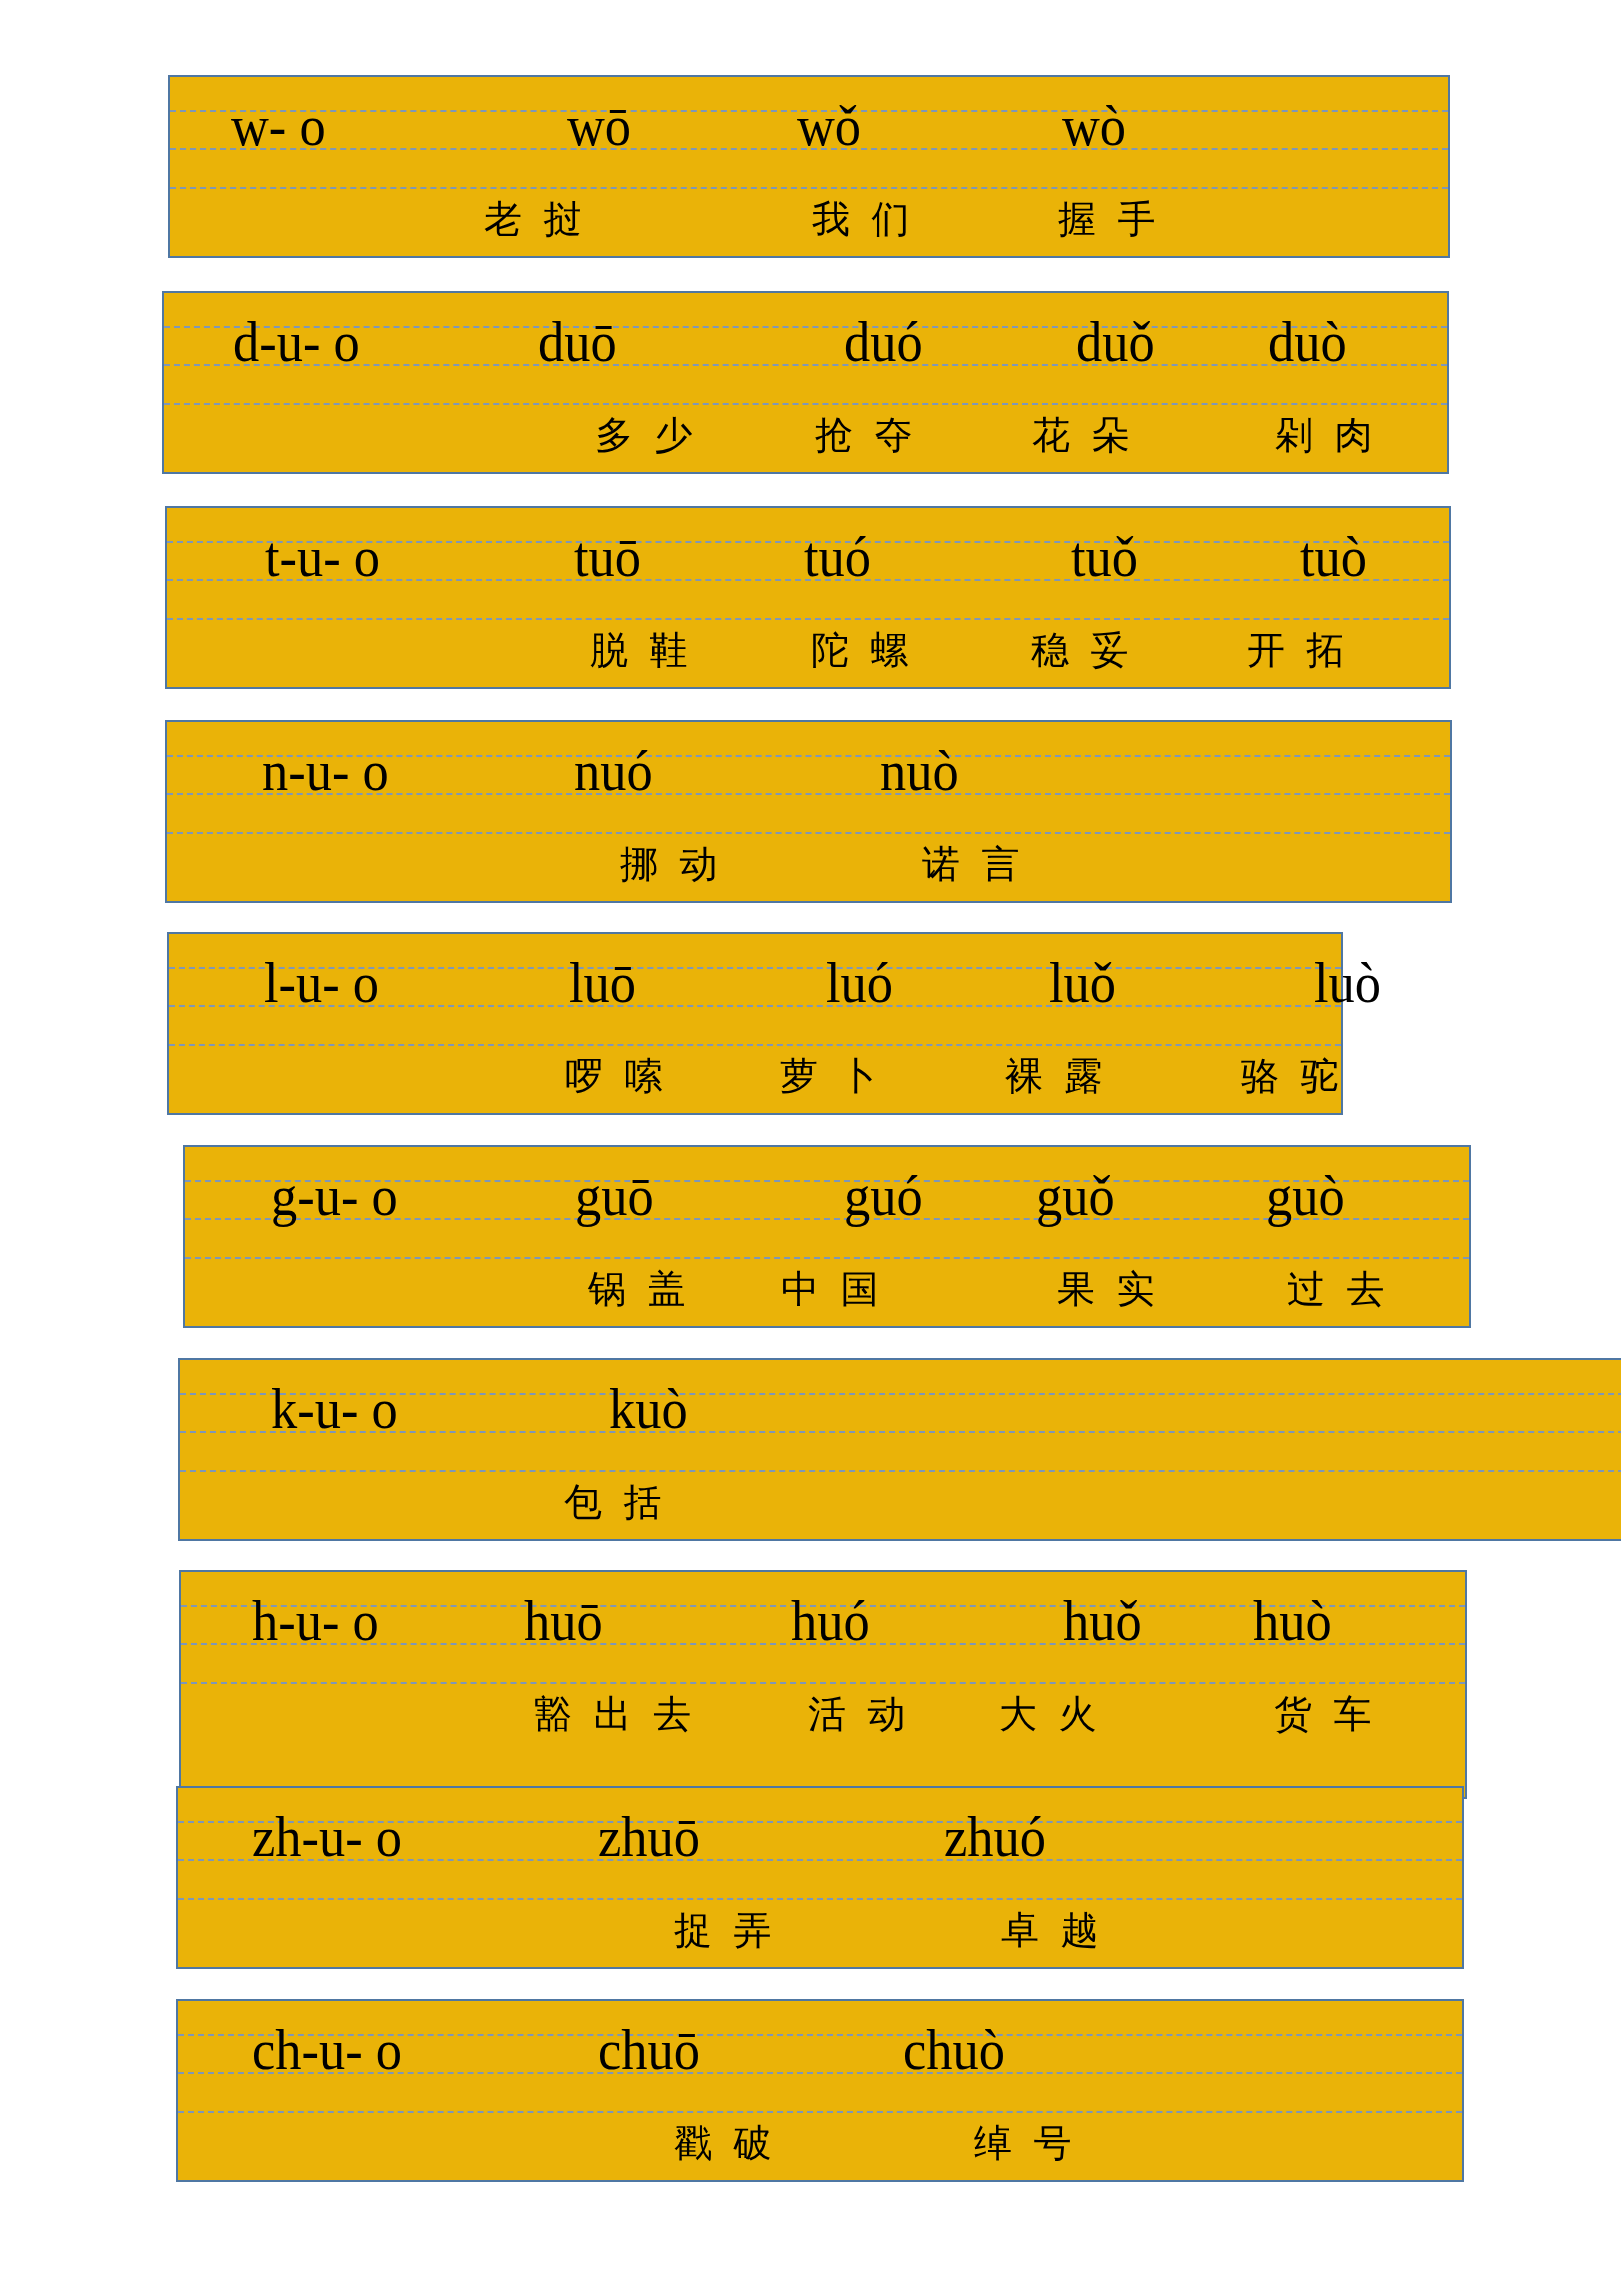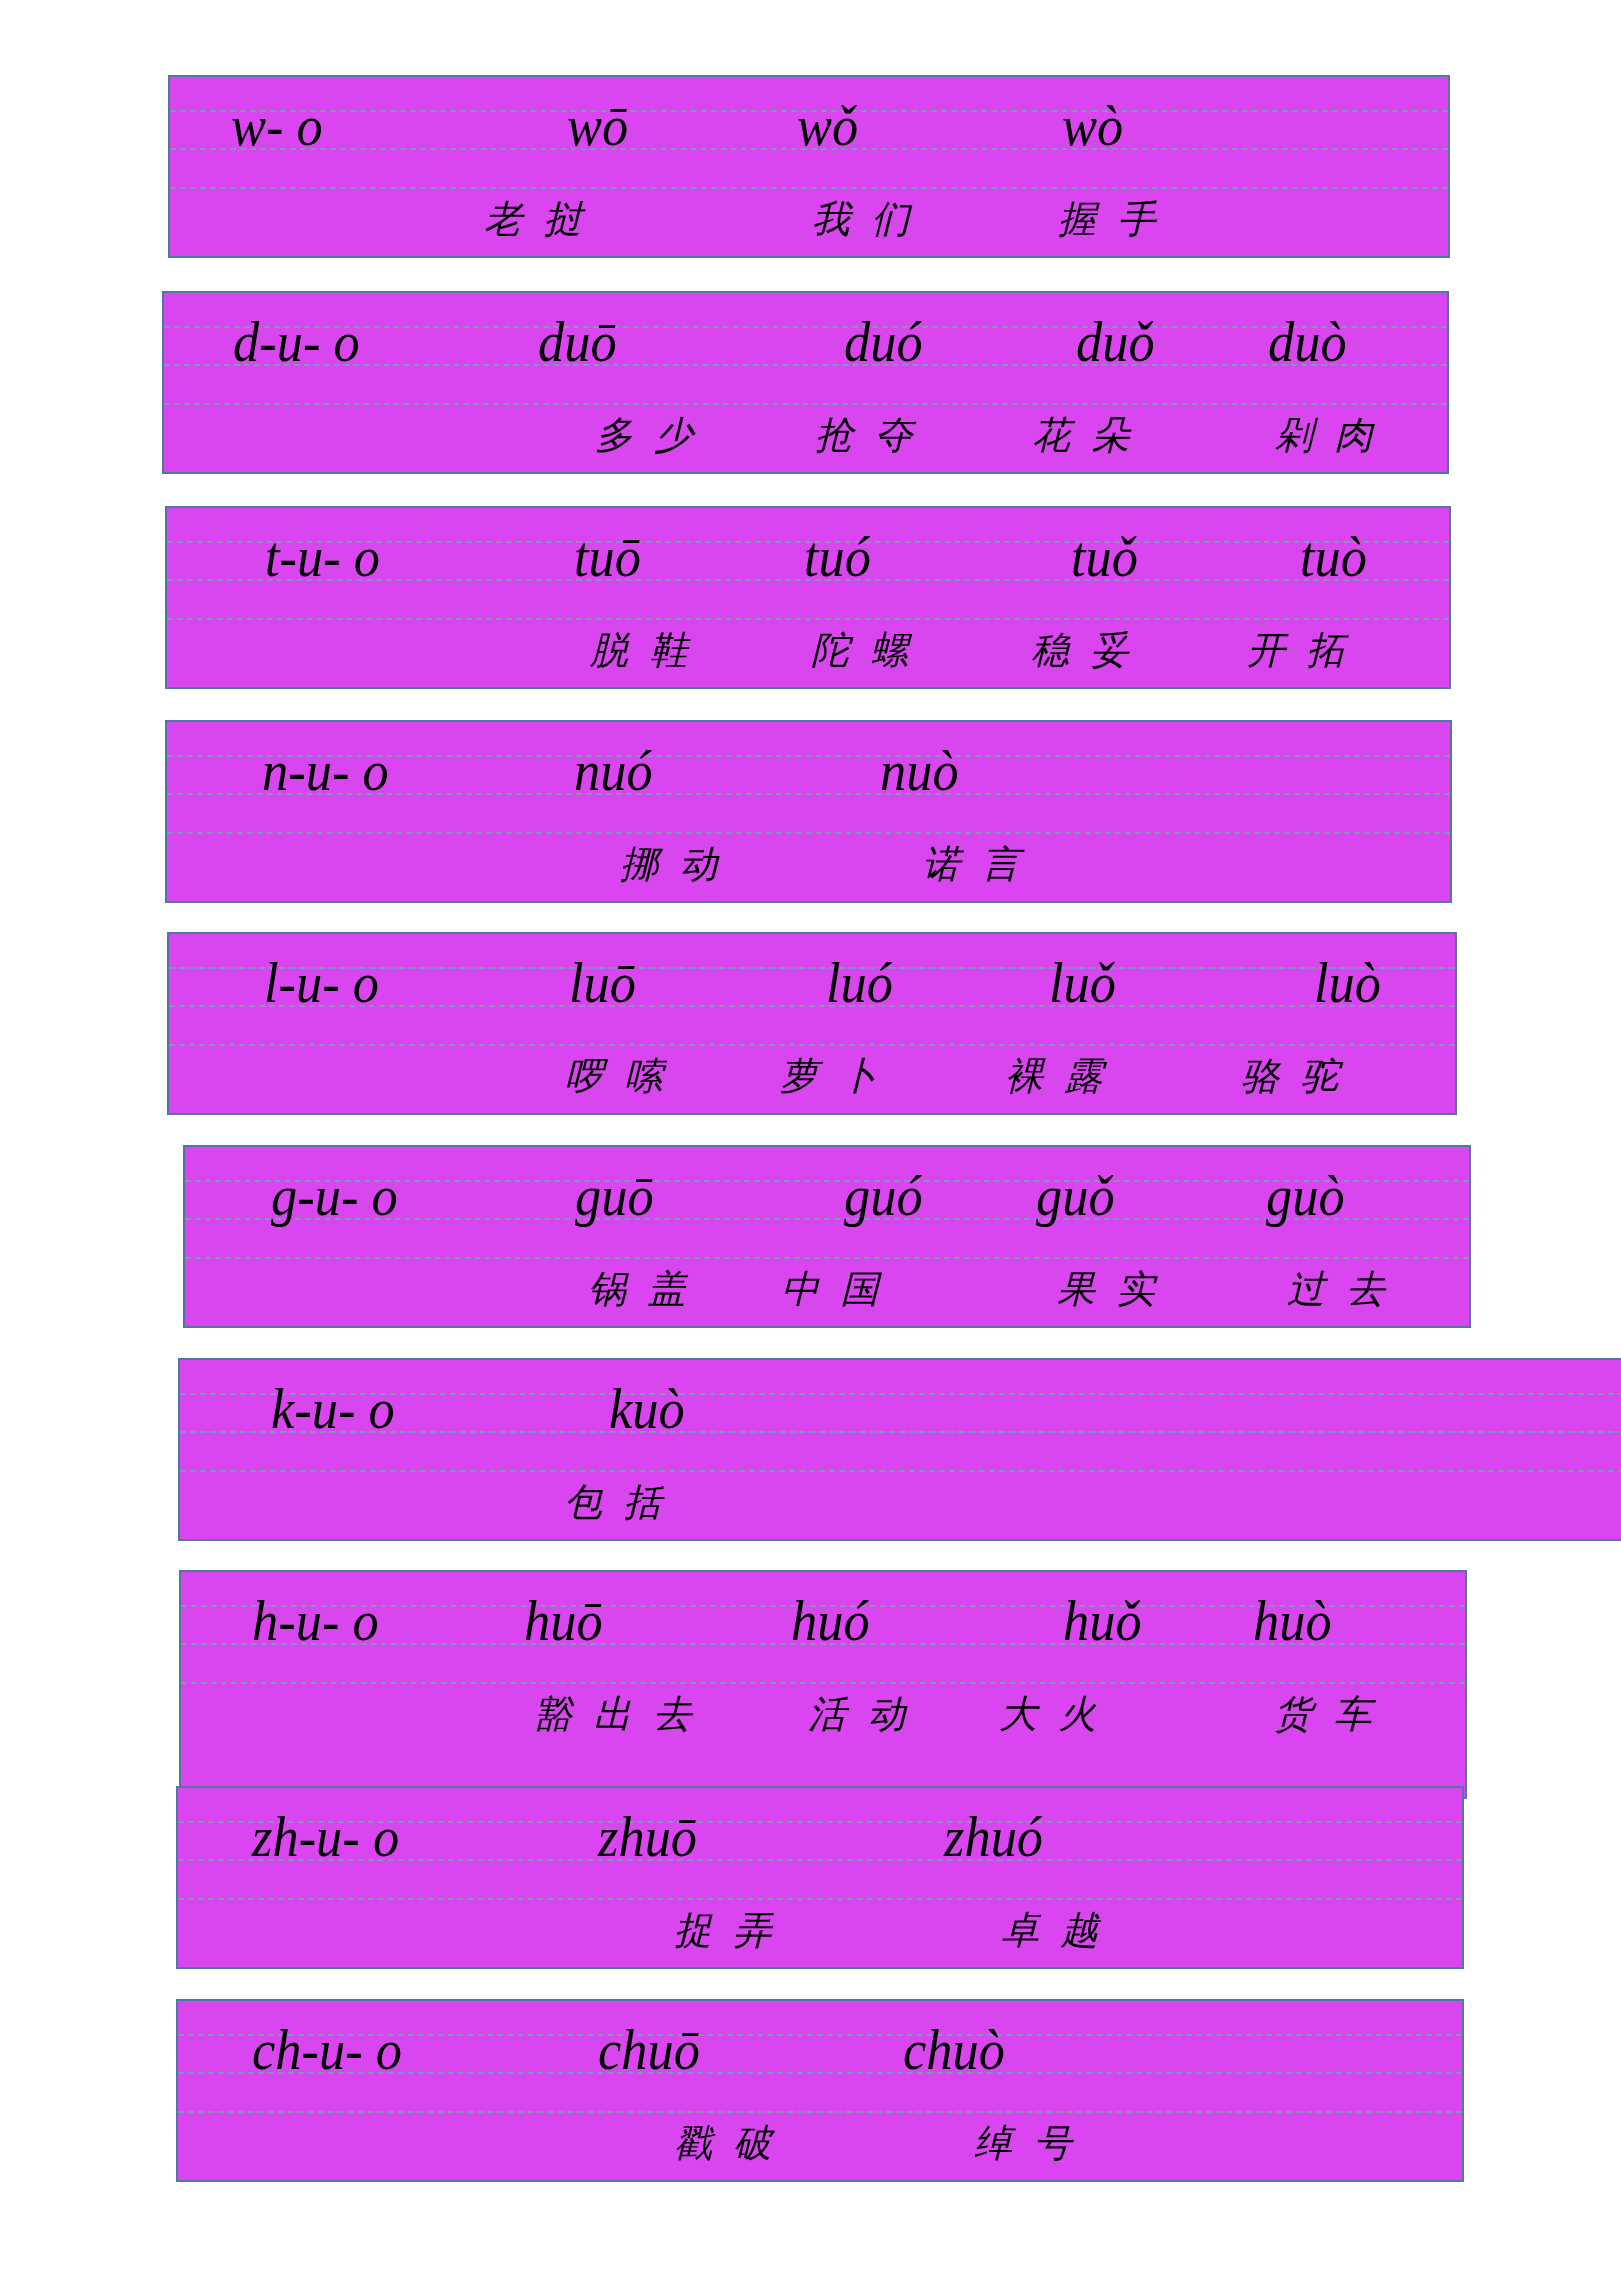--- a/index.html
+++ b/index.html
@@ -1,17 +1,17 @@
 <!DOCTYPE html>
 <html><head>
 <meta charset="utf-8">
 <style>
   html, body { margin:0; padding:0; background:#ffffff; }
   body { width:1621px; height:2293px; position:relative; overflow:hidden; font-family:"DejaVu Serif","Liberation Serif",serif; }
-  .box { position:absolute; border:2.9px solid #4f77a3; box-sizing:border-box; background:#d946ef;font-style:italic; }
+  .box { position:absolute; border:2.9px solid #4f77a3; box-sizing:border-box; background:#eab308; }
   .dash { position:absolute; left:0; right:0; height:0; border-top:2px dashed #7f97b8; }
   .d1 { top:33px; } .d2 { top:71px; } .d3 { top:110px; }
   .py { position:absolute; top:19.6px; font-family:"Liberation Serif","DejaVu Serif",serif; font-size:57px; line-height:1; color:#000; white-space:nowrap; transform:scaleX(0.92); transform-origin:left top; }
   .hz { position:absolute; top:123px; font-family:"DejaVu Sans","Liberation Sans",sans-serif; font-size:38px; line-height:1; color:#000; white-space:nowrap; letter-spacing:21.6px; }
 </style>
 </head>
 <body>
 
 <div id="sheet">
     <div class="box" style="left: 168px; top: 75px; width: 1282px; height: 183px;">
@@ -57,21 +57,21 @@
     <div class="box" style="left: 165px; top: 720px; width: 1287px; height: 183px;">
       <div class="dash d1"></div>
       <div class="dash d2"></div>
       <div class="dash d3"></div>
       <div class="py" style="left: 95px;">n-u- o</div>
       <div class="py" style="left: 407px;">nuó</div>
       <div class="py" style="left: 713px;">nuò</div>
       <div class="hz" style="left: 453px;">挪动</div>
       <div class="hz" style="left: 755px;">诺言</div>
     </div>
-    <div class="box" style="left: 167px; top: 932px; width: 1290px; height: 183px;">
+    <div class="box" style="left: 167px; top: 932px; width: 1176px; height: 183px;">
       <div class="dash d1"></div>
       <div class="dash d2"></div>
       <div class="dash d3"></div>
       <div class="py" style="left: 95px;">l-u- o</div>
       <div class="py" style="left: 400px;">luō</div>
       <div class="py" style="left: 657px;">luó</div>
       <div class="py" style="left: 880px;">luǒ</div>
       <div class="py" style="left: 1145px;">luò</div>
       <div class="hz" style="left: 396px;">啰嗦</div>
       <div class="hz" style="left: 611px;">萝卜</div>

